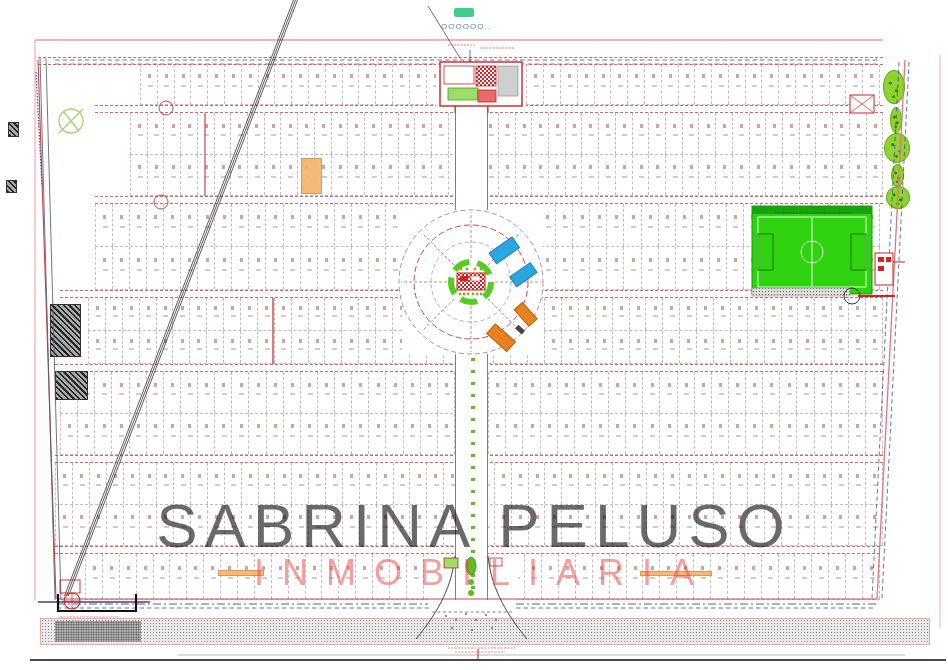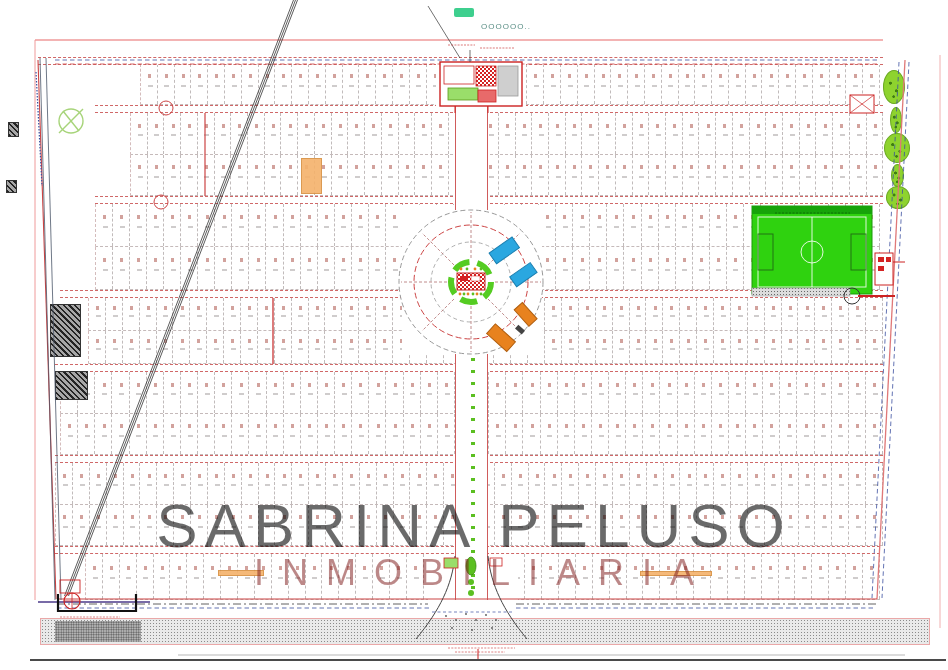--- a/index.html
+++ b/index.html
@@ -48,26 +48,26 @@
         background-color:#b5b5b5;
         background-image:radial-gradient(circle,#555 .7px,transparent 1px);background-size:2.5px 2.5px;}
 
   
   #linework{position:absolute;left:0;top:0;z-index:6;pointer-events:none;}
 
   
   .wm{position:absolute;left:0;right:0;text-align:center;z-index:8;pointer-events:none;
       font-family:"Liberation Sans",sans-serif;font-weight:300;white-space:nowrap;}
   .wm-1{top:490px;font-size:62px;letter-spacing:7px;color:#000000;opacity:.58;}
-  .wm-2{top:552px;font-size:36px;letter-spacing:18px;padding-left:18px;color:#7f1d1d;opacity:.52;}
+  .wm-2{top:552px;font-size:36px;letter-spacing:18px;padding-left:18px;color:#ef4444;opacity:.52;}
 
   
   .logo-chip{position:absolute;left:454px;top:8px;width:20px;height:9px;z-index:7;
       background:#3ecf8e;border-radius:2px;}
-  .logo-text{position:absolute;left:456px;top:22px;width:100px;z-index:7;
+  .logo-text{position:absolute;left:416px;top:22px;width:100px;z-index:7;
       font-size:8px;letter-spacing:1px;color:#5b8f86;text-align:center;}
 </style>
 </head>
 <body>
 
 <div class="stage">
 
   <div id="bands">
       <div class="band" style="left: 140px; top: 64px; width: 740px; height: 41px;">
         <div class="cell"></div>

